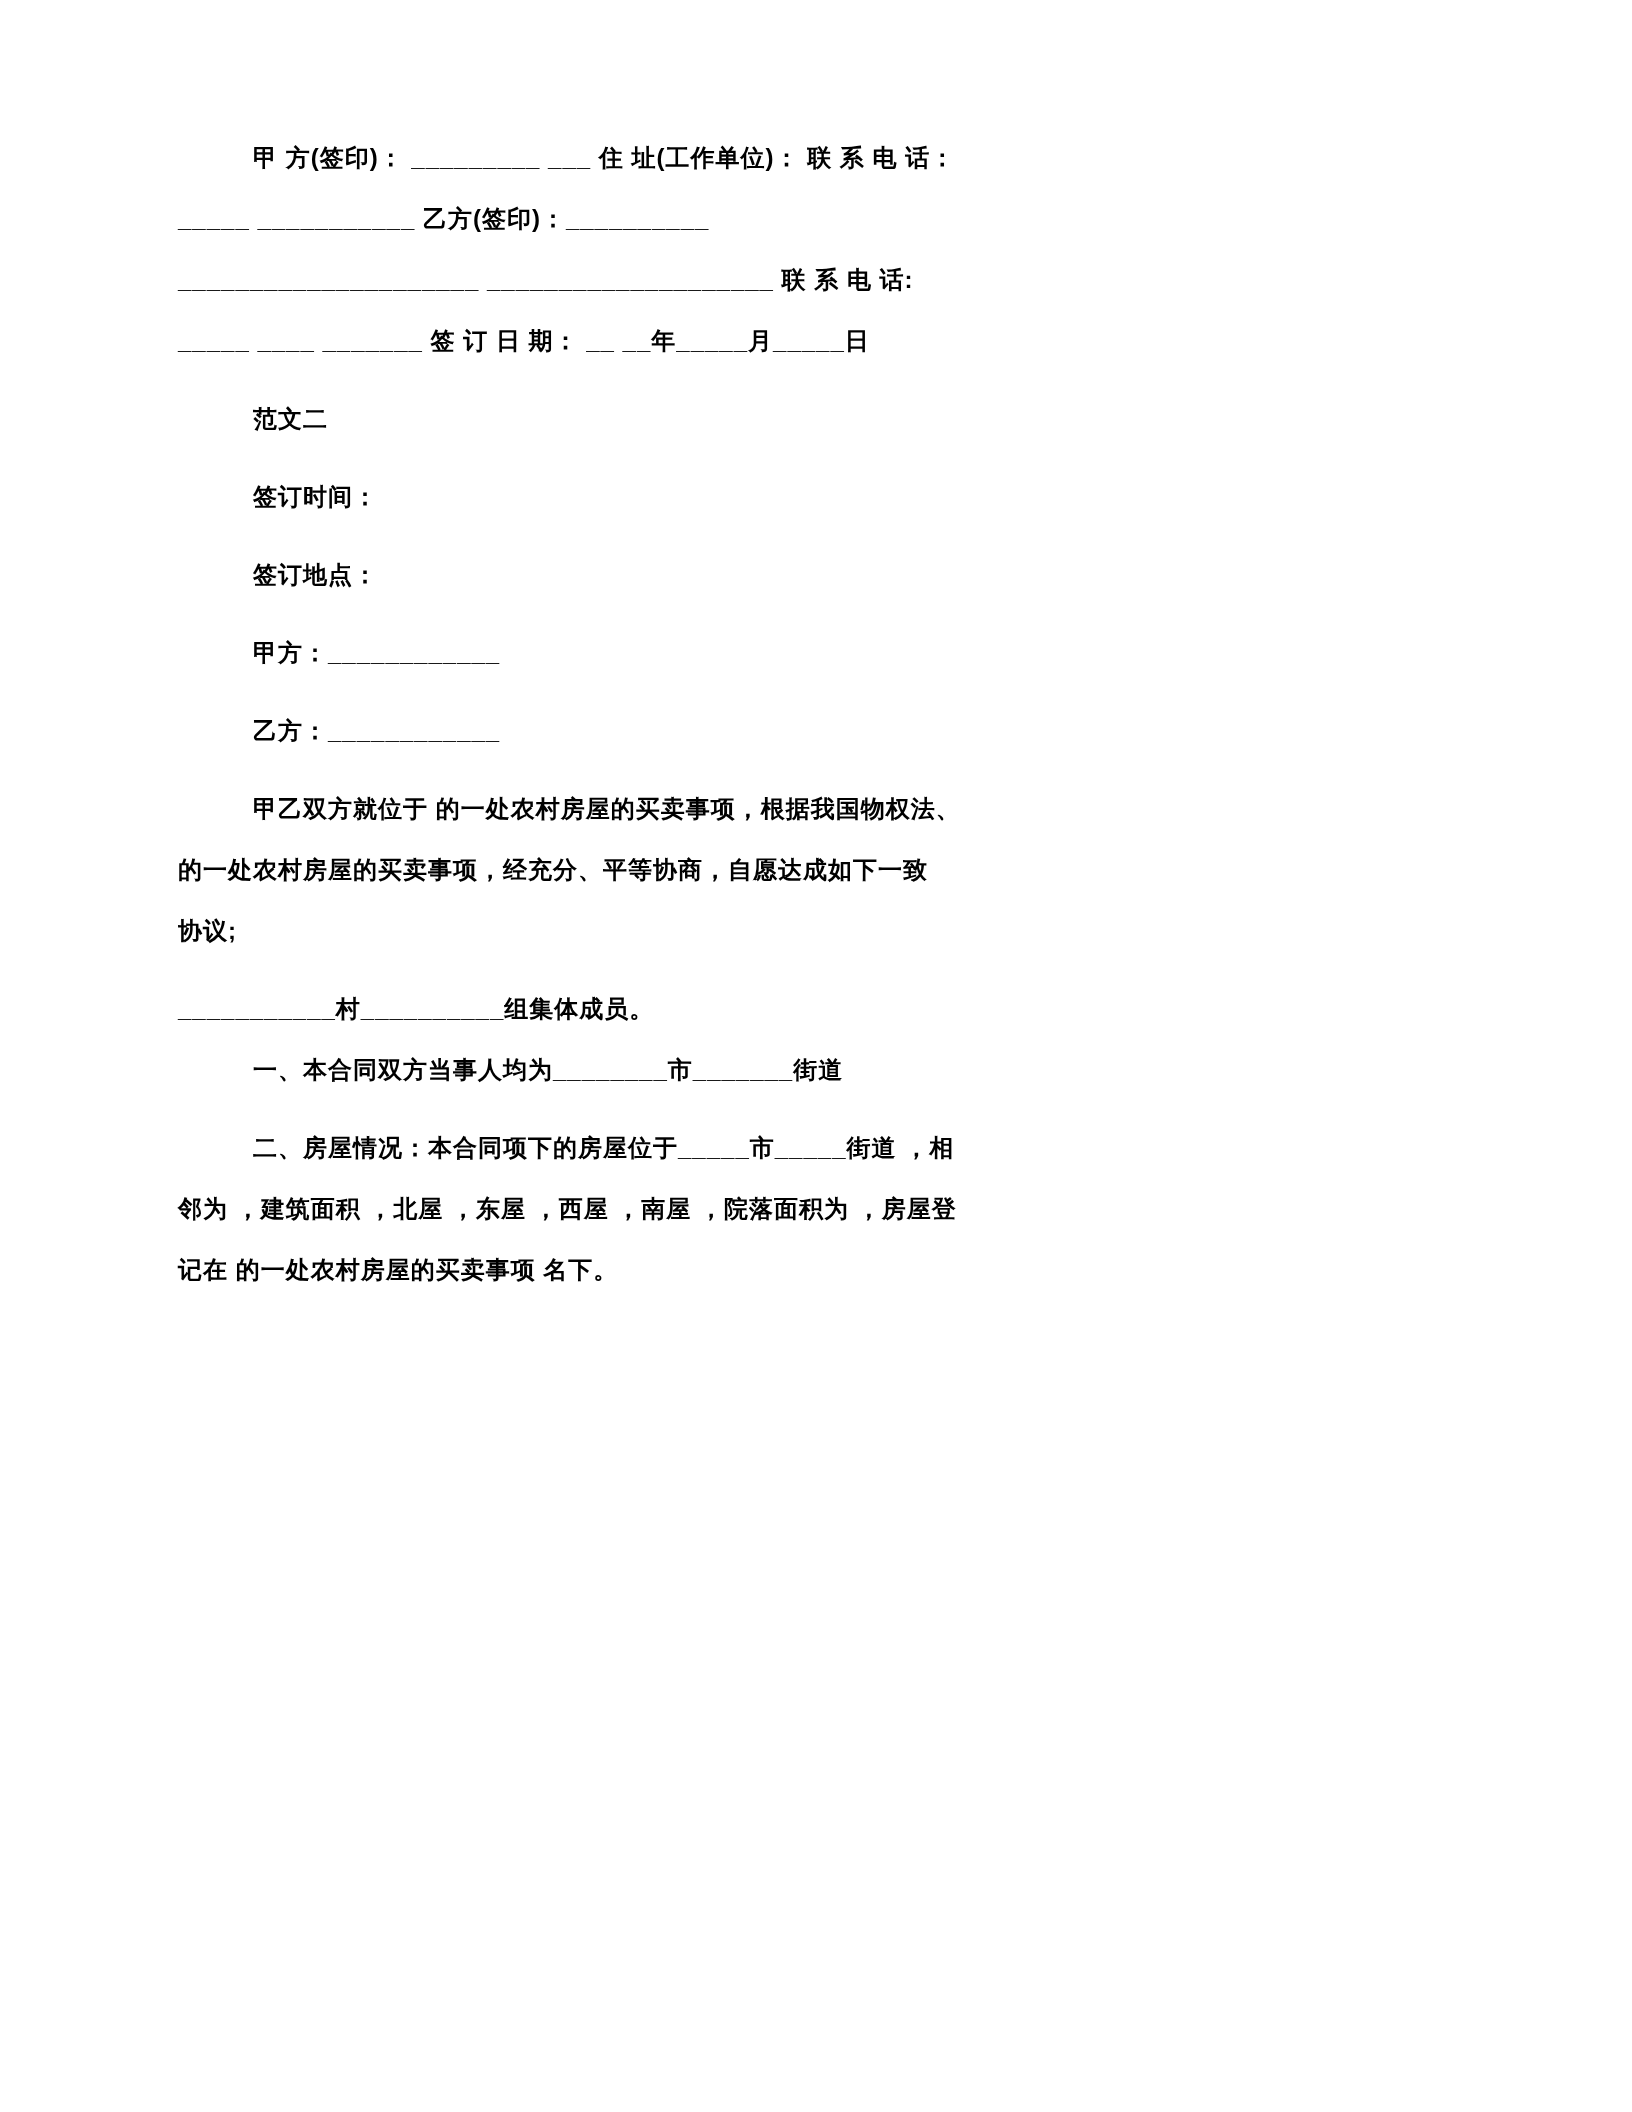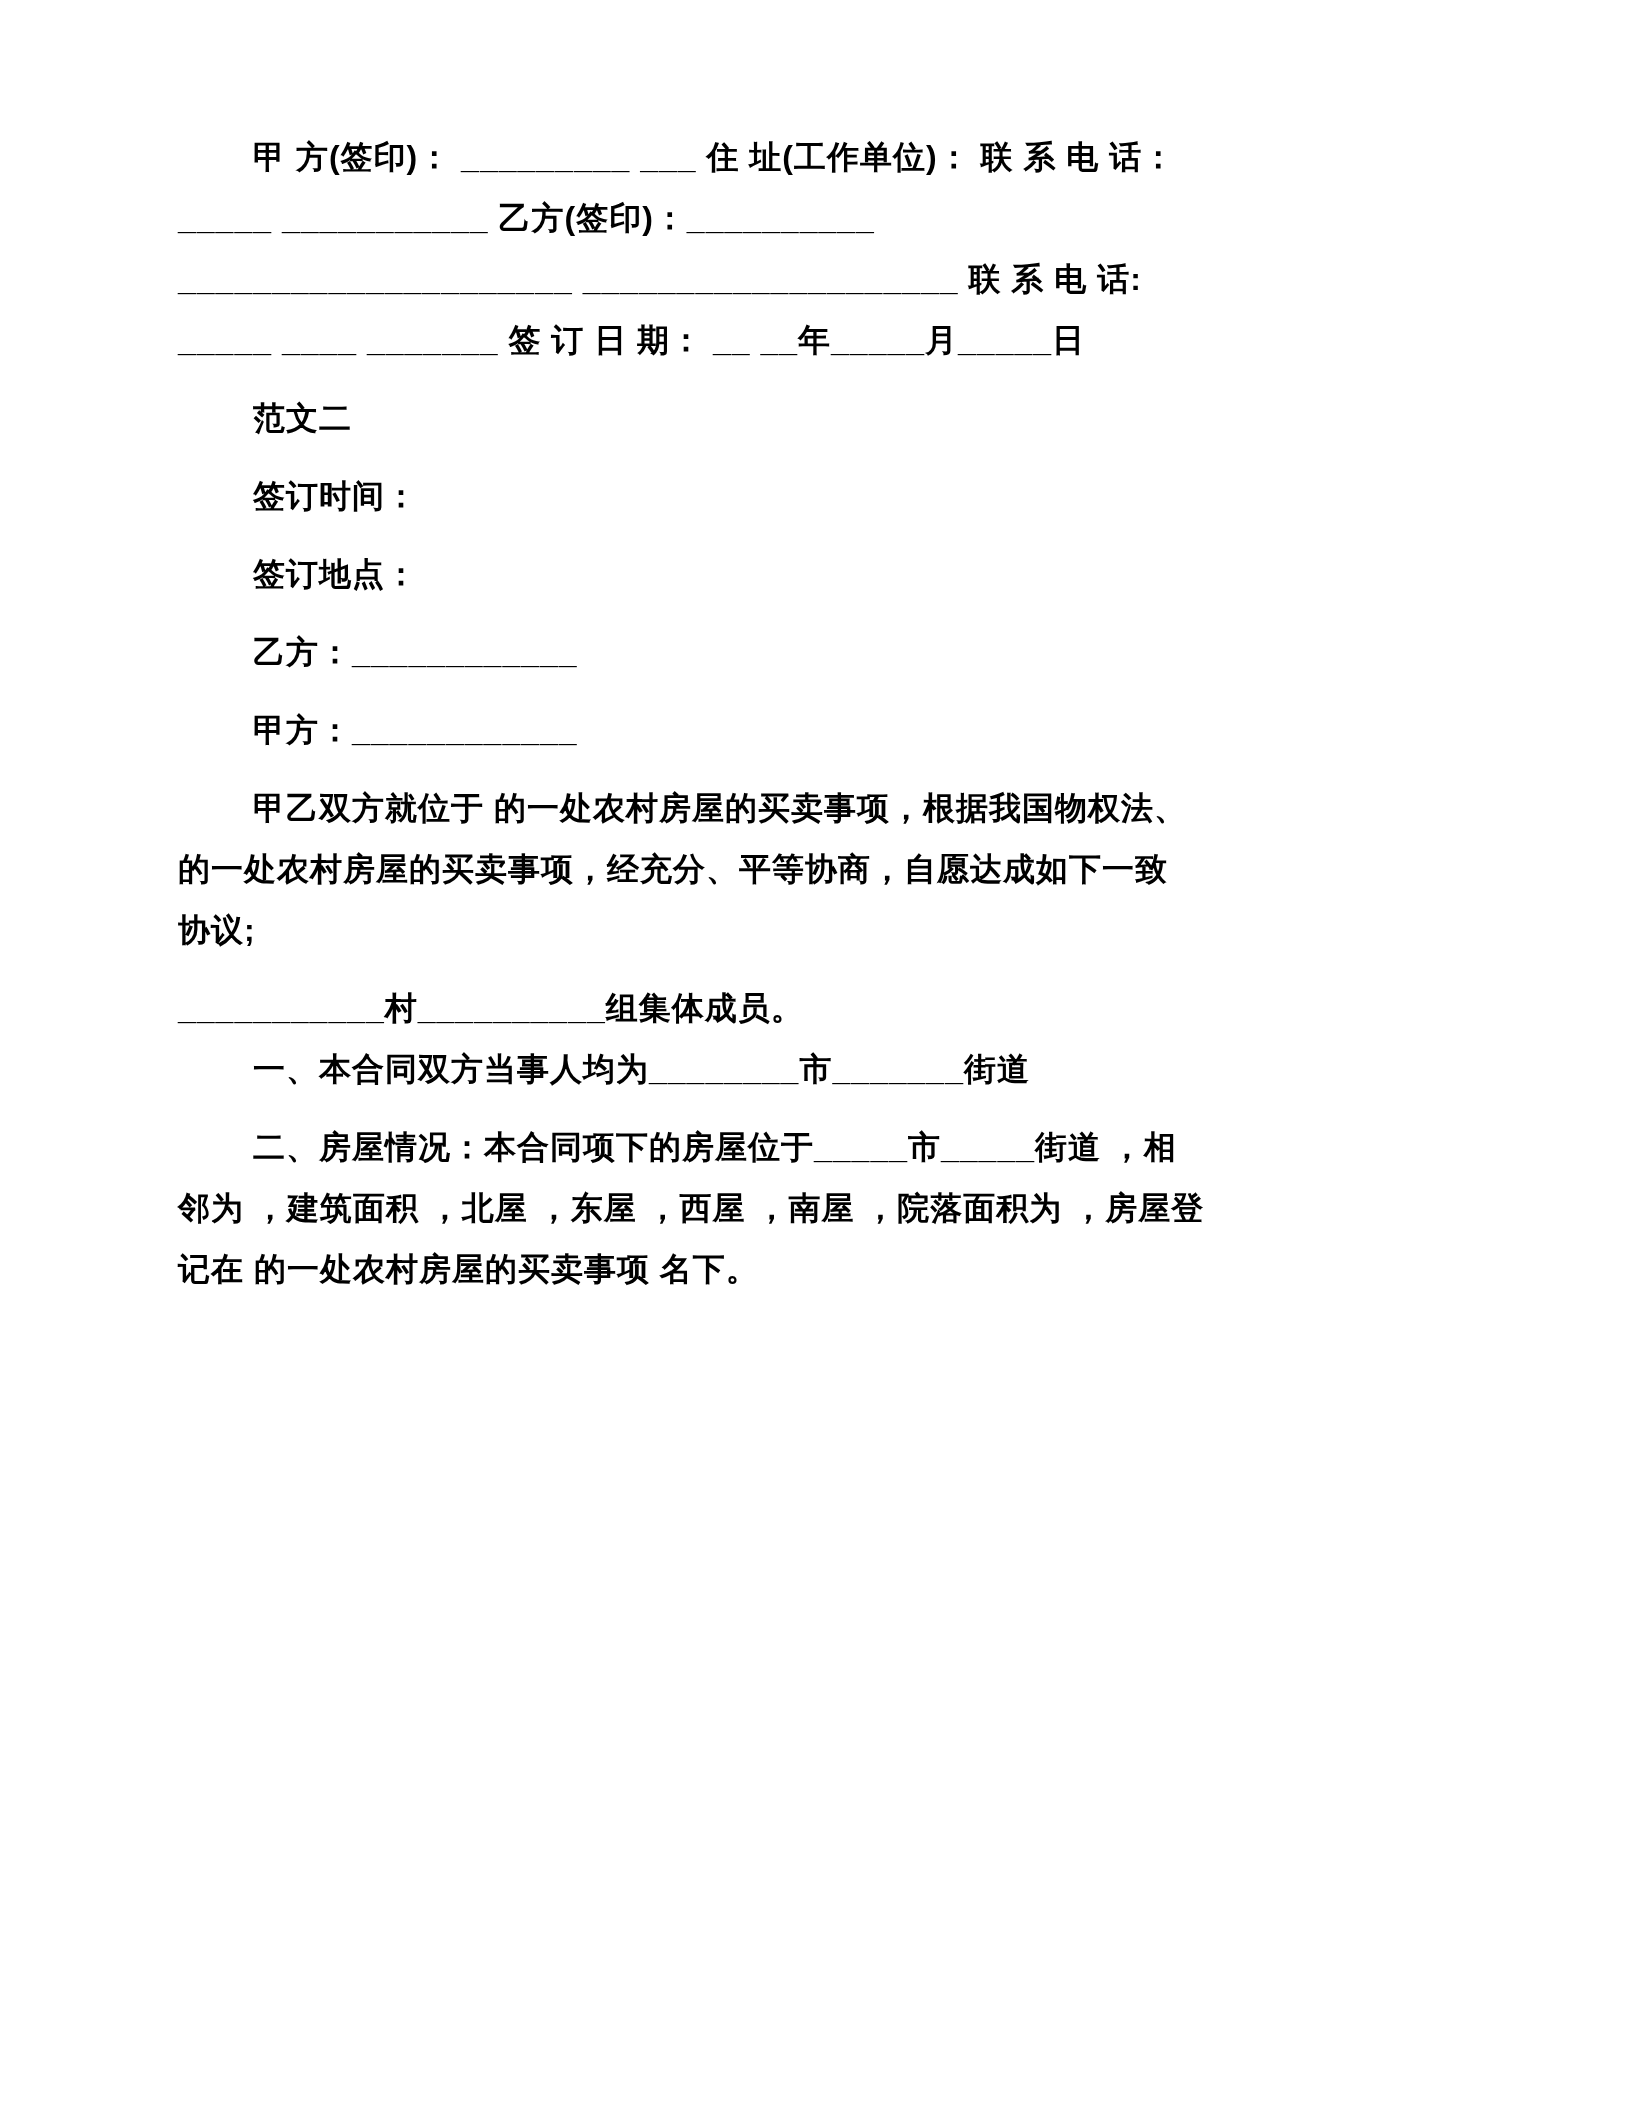--- a/index.html
+++ b/index.html
@@ -12,21 +12,21 @@
     height: 2112px;
     position: relative;
     font-family: "Liberation Sans", sans-serif;
     color: #000000;
   }
   .doc {
     position: absolute;
     left: 178px;
     top: 127px;
     width: 900px;
-    font-size: 32px;
+    font-size: 24px;
     font-weight: bold;
     line-height: 61px;
     letter-spacing: 1px;
   }
   .para {
     margin: 0 0 17px 0;
   }
   .line {
     white-space: pre;
   }
@@ -52,25 +52,25 @@
 
   <div class="para">
     <div class="line indent">签订时间：</div>
   </div>
 
   <div class="para">
     <div class="line indent">签订地点：</div>
   </div>
 
   <div class="para">
-    <div class="line indent">乙方：____________</div>
+    <div class="line indent">甲方：____________</div>
   </div>
 
   <div class="para">
-    <div class="line indent">甲方：____________</div>
+    <div class="line indent">乙方：____________</div>
   </div>
 
   <div class="para">
     <div class="line indent">甲乙双方就位于 的一处农村房屋的买卖事项，根据我国物权法、</div>
     <div class="line">的一处农村房屋的买卖事项，经充分、平等协商，自愿达成如下一致</div>
     <div class="line">协议;</div>
   </div>
 
   <div class="para">
     <div class="line">___________村__________组集体成员。</div>

